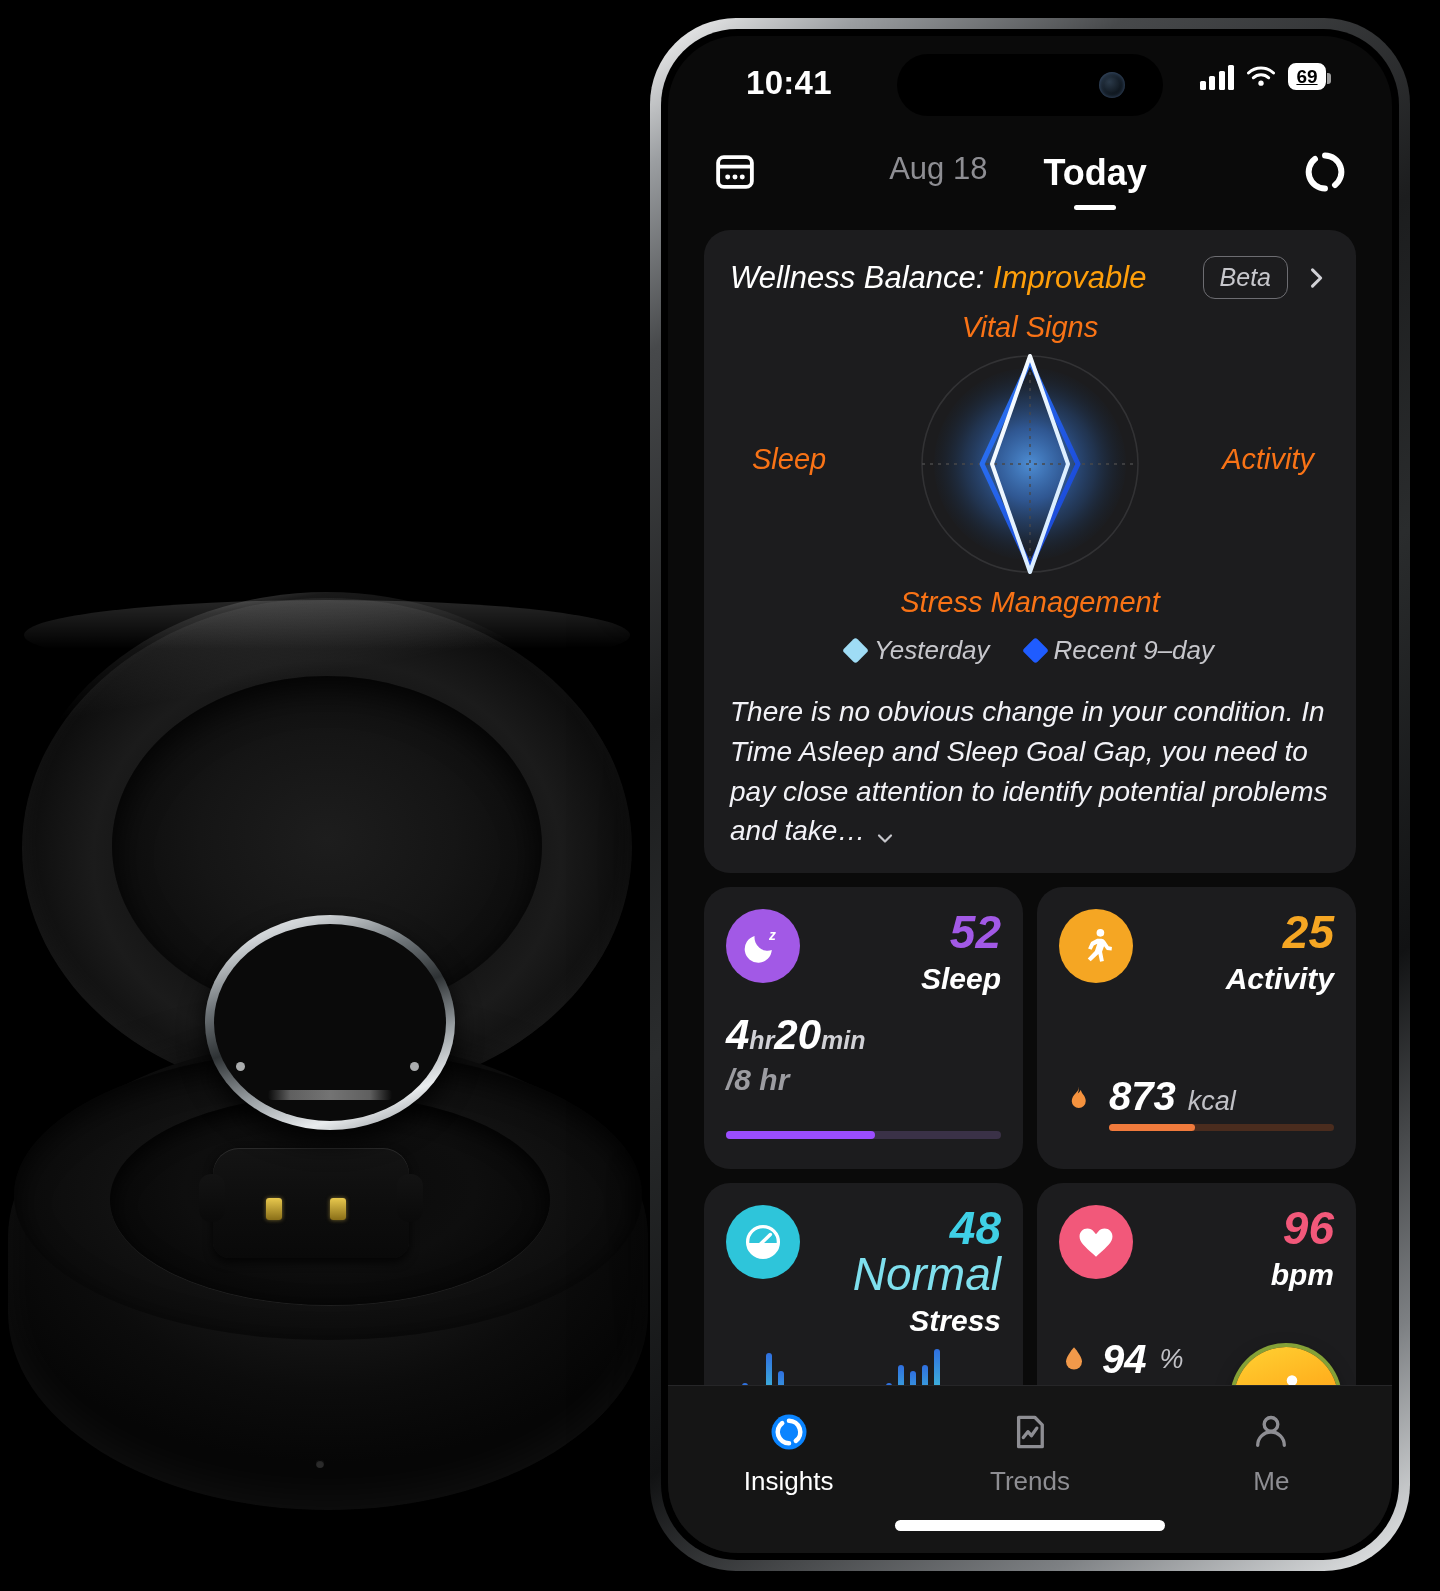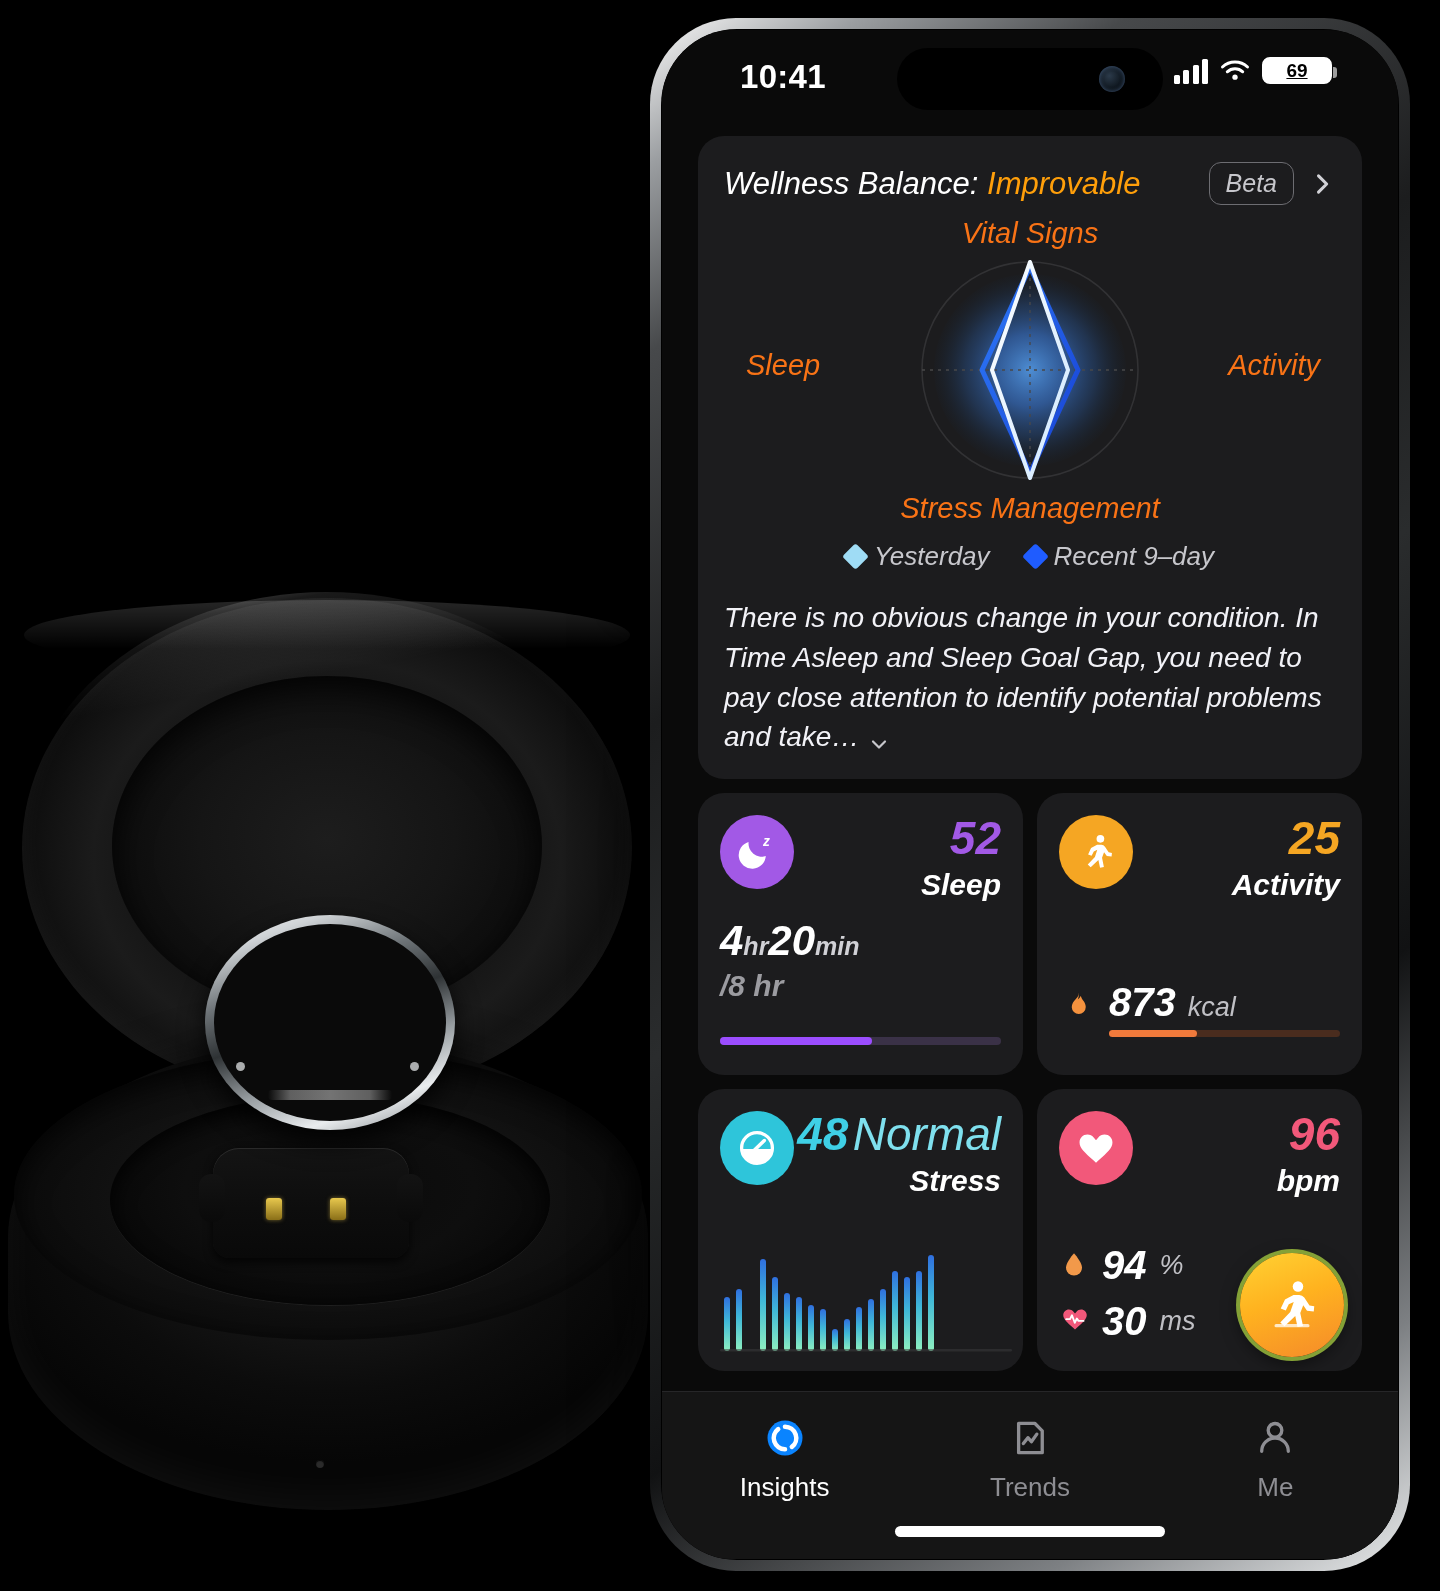--- a/index.html
+++ b/index.html
@@ -102,21 +102,21 @@
   
   .phone {
     position:absolute; left:650px; top:18px; width:760px; height:1553px;
     border-radius: 86px;
     background: linear-gradient(145deg, #fbfbfb 0%, #9b9ea1 7%, #47494b 16%, #1c1d1e 34%, #2a2c2d 50%, #111213 70%, #7d8083 88%, #e9ebec 100%);
     padding: 11px;
     box-shadow: 0 22px 70px rgba(0,0,0,0.85);
   }
   .phone-inner {
     position:relative; width:100%; height:100%; border-radius:76px;
-    background:#000; padding:1px; overflow:hidden;
+    background:#000; padding:7px; overflow:hidden;
   }
   .screen {
     position:relative; width:100%; height:100%; border-radius:70px;
     background:#0a0a0a; overflow:hidden;
   }
 
   
   .statusbar { position:relative; height:92px; }
   .sb-time { position:absolute; left:78px; top:28px; font-size:33px; font-weight:600; color:#fff; letter-spacing:.3px; }
   .dyn-island { position:absolute; left:50%; transform:translateX(-50%); top:18px; width:266px; height:62px;
@@ -124,21 +124,21 @@
   .cam { position:absolute; right:38px; top:18px; width:26px; height:26px; border-radius:50%;
          background: radial-gradient(circle at 40% 38%, #2b3a4a 0%, #101820 55%, #05080b 100%);
          box-shadow: inset 0 0 4px rgba(120,160,220,.5); }
   .sb-right { position:absolute; right:66px; top:27px; display:flex; align-items:center; gap:11px; }
   .bars { display:flex; align-items:flex-end; gap:3.5px; height:26px; }
   .bars i { display:block; width:6px; background:#fff; border-radius:1.5px; }
   .bars i:nth-child(1){ height:9px; }
   .bars i:nth-child(2){ height:14px; }
   .bars i:nth-child(3){ height:19px; }
   .bars i:nth-child(4){ height:25px; }
-  .batt { position:relative; width:70px; height:27px; border-radius:8px; border:2.5px solid #fff; background:#fff;
+  .batt { position:relative; width:38px; height:27px; border-radius:8px; border:2.5px solid #fff; background:#fff;
           display:flex; align-items:center; justify-content:center;text-decoration:underline; }
   .batt span { font-size:19px; font-weight:700; color:#000; line-height:1; }
   .batt:after { content:""; position:absolute; right:-7px; top:8px; width:4px; height:11px; border-radius:0 3px 3px 0; background:rgba(255,255,255,.6); }
 
   
   .header { position:relative; height:88px; padding:0 44px; display:flex; align-items:center; }
   .hdr-left-icon { width:46px; height:46px; }
   .hdr-dates { flex:1; display:flex; align-items:flex-end; justify-content:center; gap:56px; padding-right:24px; }
   .date-prev { font-size:31px; color:#8e8e93; padding-bottom:7px; }
   .date-today { position:relative; font-size:36px; font-weight:600; color:#fff; }
@@ -262,20 +262,44 @@
           <path d="M12 15.6a2 2 0 100-4 2 2 0 000 4z" fill="#fff"></path>
           <path d="M6.2 9.6a8.6 8.6 0 0111.6 0" stroke="#fff" stroke-width="2.2" fill="none" stroke-linecap="round"></path>
           <path d="M2.6 6a13.6 13.6 0 0118.8 0" stroke="#fff" stroke-width="2.2" fill="none" stroke-linecap="round"></path>
         </svg>
         <span class="batt">
           <span>69</span>
         </span>
       </div>
     </div>
 
+    <div class="header">
+      <span class="hdr-left-icon">
+        <svg width="46" height="46" viewBox="0 0 24 24">
+          <rect x="3.2" y="4.2" width="17.6" height="15.6" rx="3" fill="none" stroke="#fff" stroke-width="2"></rect>
+          <line x1="3.2" y1="9.2" x2="20.8" y2="9.2" stroke="#fff" stroke-width="2"></line>
+          <circle cx="8.2" cy="14.6" r="1.3" fill="#fff"></circle>
+          <circle cx="12" cy="14.6" r="1.3" fill="#fff"></circle>
+          <circle cx="15.8" cy="14.6" r="1.3" fill="#fff"></circle>
+        </svg>
+      </span>
+      <div class="hdr-dates">
+        <span class="date-prev">Aug 18</span>
+        <span class="date-today">
+          <span>Today</span>
+          <span class="uline"></span>
+        </span>
+      </div>
+      <span class="hdr-right-icon">
+        <svg width="46" height="46" viewBox="0 0 24 24">
+          <path d="M12 3.4a8.6 8.6 0 015.2 15.4" fill="none" stroke="#fff" stroke-width="3.1" stroke-linecap="round"></path>
+          <path d="M12 20.6A8.6 8.6 0 016.8 5.2" fill="none" stroke="#fff" stroke-width="3.1" stroke-linecap="round"></path>
+        </svg>
+      </span>
+    </div>
 
     <div class="content">
 
       <div class="card wellness">
         <div class="wb-row">
           <div class="wb-title"><span>Wellness Balance: </span><b>Improvable</b></div>
           <span class="beta">Beta</span>
           <span class="chev-r">
             <svg width="28" height="28" viewBox="0 0 24 24">
                     <path d="M9 5l7 7-7 7" fill="none" stroke="currentColor" stroke-width="2.6" stroke-linecap="round" stroke-linejoin="round"></path>

